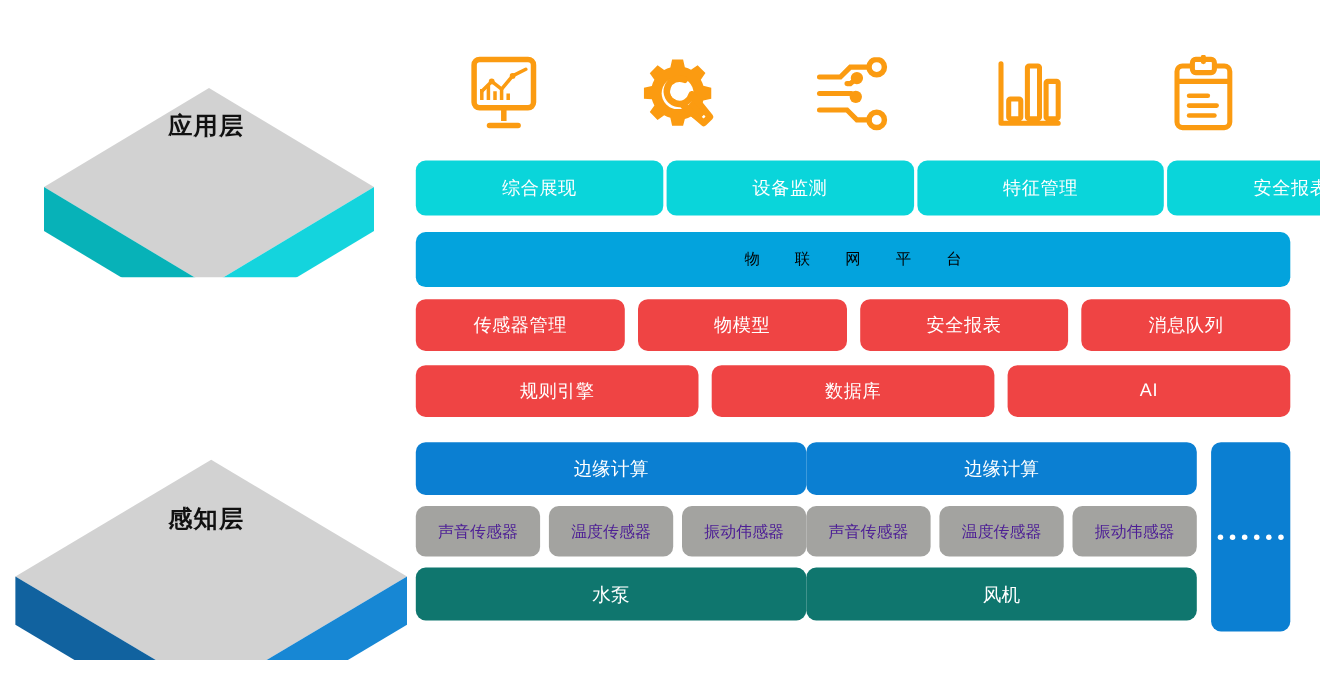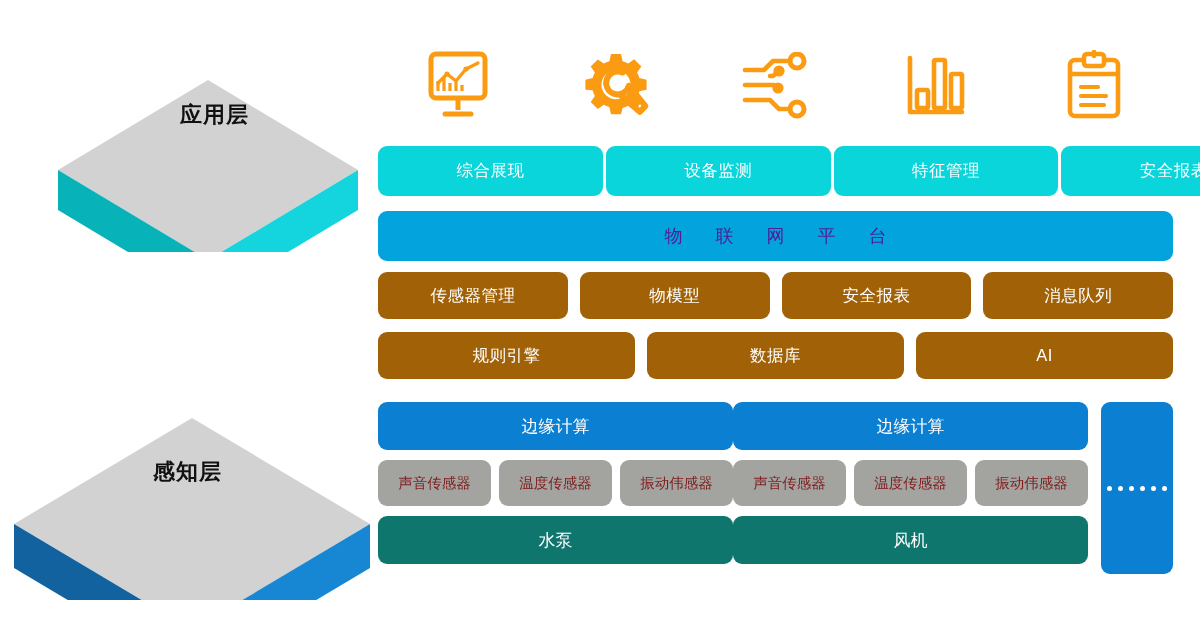--- a/index.html
+++ b/index.html
@@ -33,21 +33,21 @@
   .iso-label {
     position: absolute;
     width: 100%;
     text-align: center;
     font-size: 22px;
     font-weight: bold;
     color: #111111;
     letter-spacing: 1px;
     pointer-events: none;
   }
-  #iso-app   { top: 62px; padding-left: 18px; }
+  #iso-app   { top: 62px; }
   #iso-plat  { top: 232px; }
   #iso-sense { top: 400px; }
   #iso-app   .iso-label { top: 38px; }
   #iso-plat  .iso-label { top: 40px; }
   #iso-sense .iso-label { top: 57px; }
 
   
   #right-panel {
     position: absolute;
     left: 378px;
@@ -100,40 +100,40 @@
     position: absolute;
     left: 0;
     top: 211px;
     width: 795px;
     height: 50px;
     background: #03a3dd;
     border-radius: 9px;
     display: flex;
     align-items: center;
     justify-content: center;
-    color: #4c1d95;
-    font-size: 18px;
+    color: #000000;
+    font-size: 14px;
     letter-spacing: 14px;
     text-indent: 14px;
   }
 
   
   .gray-row {
     position: absolute;
     left: 0;
     width: 795px;
     height: 47px;
     display: flex;
     gap: 12px;
   }
   #gray-row-1 { top: 272px; }
   #gray-row-2 { top: 332px; }
   .pill-gray {
     flex: 1 1 0;
-    background: #a16207;
+    background: #ef4444;
     border-radius: 9px;
     display: flex;
     align-items: center;
     justify-content: center;
     color: #ffffff;
     font-size: 16.5px;
     letter-spacing: 0.5px;
   }
 
   
@@ -173,21 +173,21 @@
     display: flex;
     gap: 8px;
   }
   .sensor-chip {
     flex: 1 1 0;
     background: #a3a3a0;
     border-radius: 9px;
     display: flex;
     align-items: center;
     justify-content: center;
-    color: #7f1d1d;
+    color: #4c1d95;
     font-size: 14.5px;
     white-space: nowrap;
   }
   .edge-foot {
     height: 48px;
     background: #0f766e;
     border-radius: 9px;
     display: flex;
     align-items: center;
     justify-content: center;

